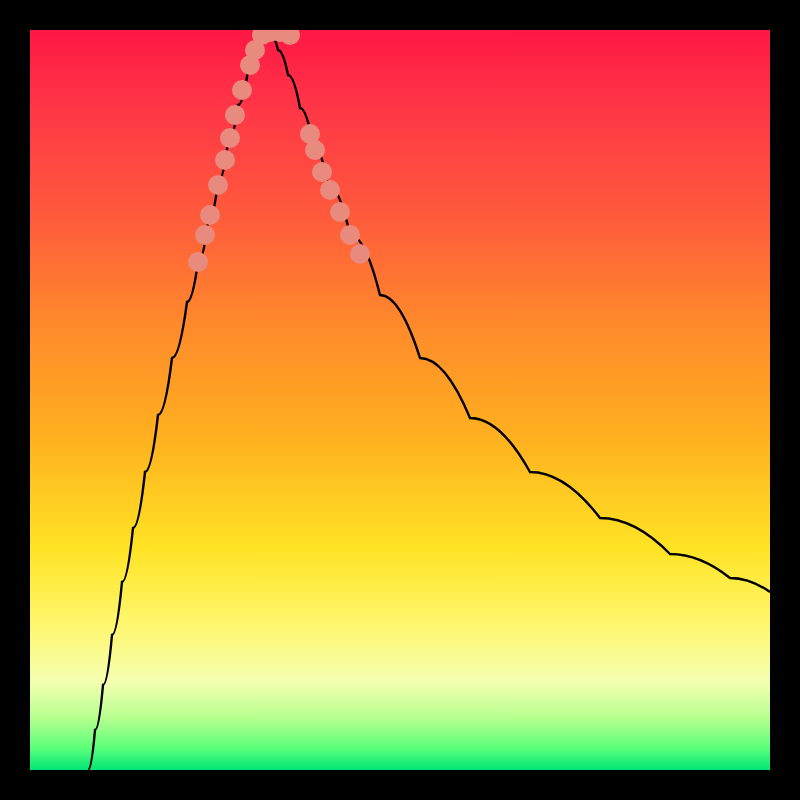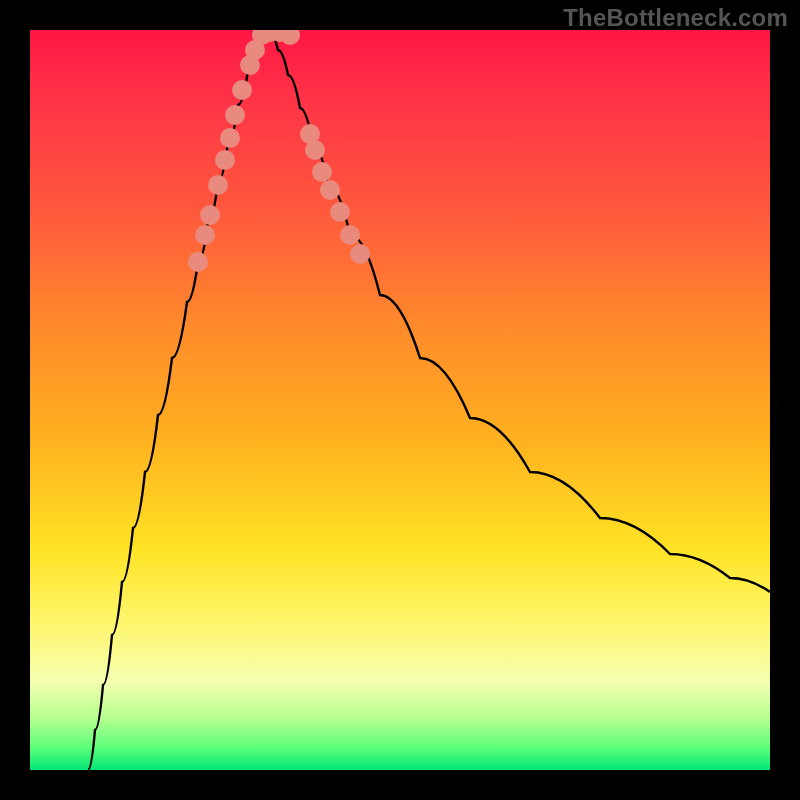--- a/index.html
+++ b/index.html
@@ -81,14 +81,13 @@
           <circle cx="280" cy="104" r="10" fill="#e88a7d" stroke="#c9705f" stroke-width="0"></circle>
           <circle cx="285" cy="120" r="10" fill="#e88a7d" stroke="#c9705f" stroke-width="0"></circle>
           <circle cx="292" cy="142" r="10" fill="#e88a7d" stroke="#c9705f" stroke-width="0"></circle>
           <circle cx="300" cy="160" r="10" fill="#e88a7d" stroke="#c9705f" stroke-width="0"></circle>
           <circle cx="310" cy="182" r="10" fill="#e88a7d" stroke="#c9705f" stroke-width="0"></circle>
           <circle cx="320" cy="205" r="10" fill="#e88a7d" stroke="#c9705f" stroke-width="0"></circle>
           <circle cx="330" cy="224" r="10" fill="#e88a7d" stroke="#c9705f" stroke-width="0"></circle>
         </g>
     </svg>
   </div>
-  <div class="watermark">TheBottleneck.com</div>
 </div>
 
 </body></html>

